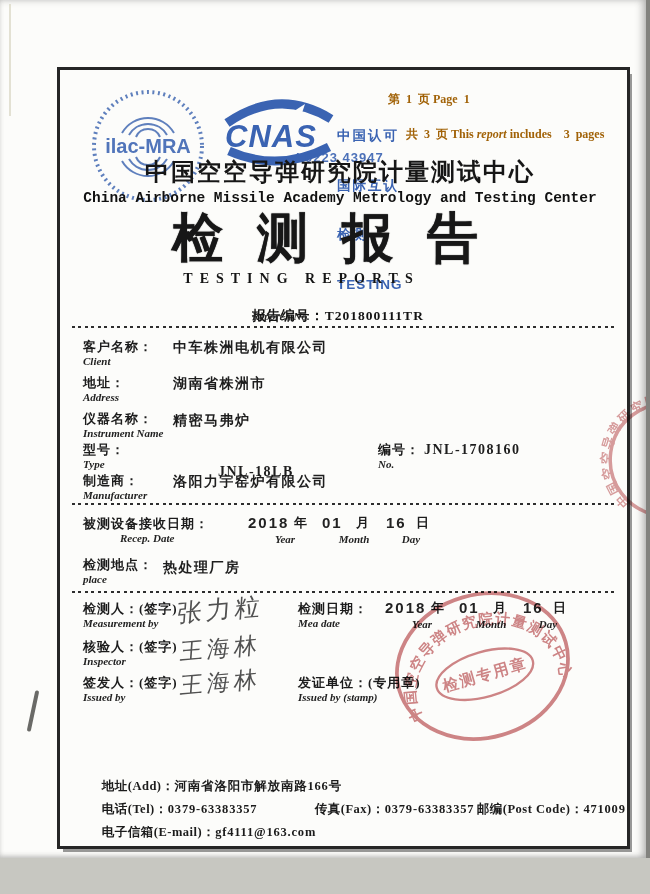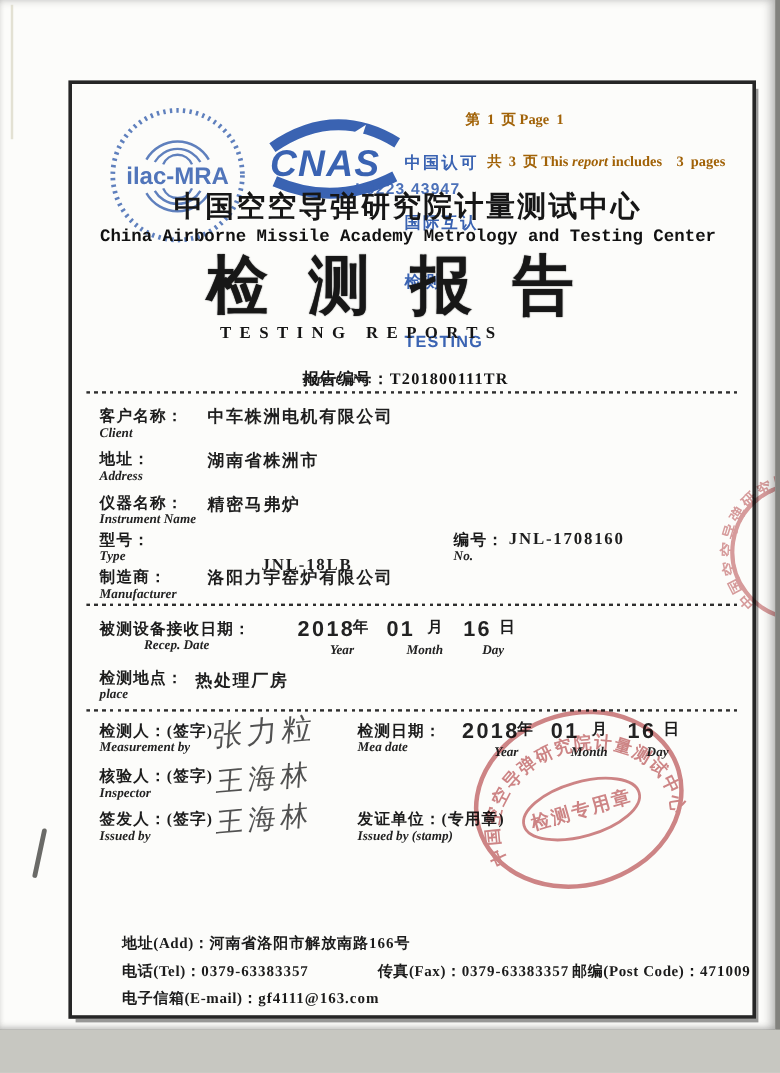--- a/index.html
+++ b/index.html
@@ -31,21 +31,21 @@
   .inst-en{left:80px;width:520px;top:190px;text-align:center;font-size:14.5px;font-weight:bold;color:#111;z-index:2;font-family:Liberation Mono, monospace;}
   .big-title{left:0;width:650px;top:204px;text-align:center;font-size:51px;font-weight:bold;color:#171717;
              letter-spacing:34px;text-indent:34px;transform:scaleY(1.04);text-shadow:0 0 1px #171717;}
   .ting{left:0;width:596px;top:271px;text-align:center;font-size:14px;font-weight:bold;letter-spacing:7px;text-indent:7px;color:#151515;}
   .repno{left:0;width:650px;top:291px;text-align:center;font-size:13.5px;font-weight:bold;color:#141414;letter-spacing:1px;white-space:pre;}
 
   .dash{position:absolute;left:72px;width:546px;height:2px;
         background-image:repeating-linear-gradient(90deg,#2e2e2e 0 3px,transparent 3px 6.5px);}
 
   .dategrid{display:grid;grid-template-columns:46px 28px 34px 30px 30px 20px;font-family:"Liberation Sans",sans-serif;}
-  .dategrid .num{font-size:18px;font-weight:bold;color:#222;letter-spacing:2px;}
+  .dategrid .num{font-size:15px;font-weight:bold;color:#222;letter-spacing:2px;}
   .dategrid .unit{font-family:"Liberation Serif",serif;font-size:13px;font-weight:bold;color:#1c1c1c;}
   .dategrid .sub{font-family:"Liberation Serif",serif;font-style:italic;font-weight:bold;font-size:11px;color:#222;margin-top:1px;}
 
   .sig{font-size:25px;color:#3a3a3a;transform:rotate(-5deg) skewX(-9deg);letter-spacing:4px;opacity:.88;white-space:pre;}
 
   .ft{font-size:12.5px;color:#1b1b1b;white-space:pre;}
   .ft b{letter-spacing:.5px;}
   .ft .v{font-weight:700;letter-spacing:.8px;margin-top:38px;}
 
   .stamp{mix-blend-mode:multiply;}

